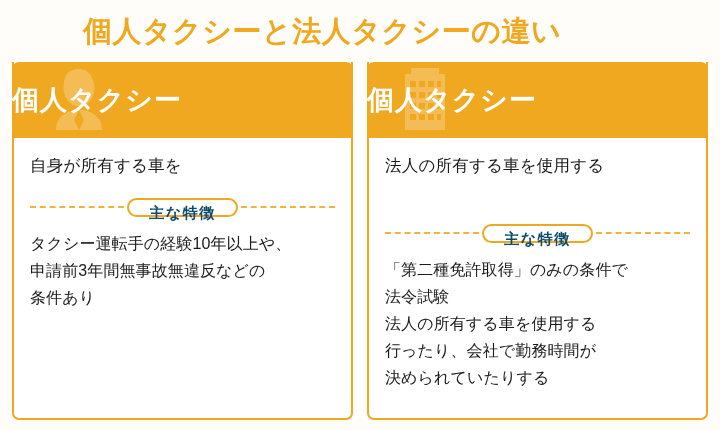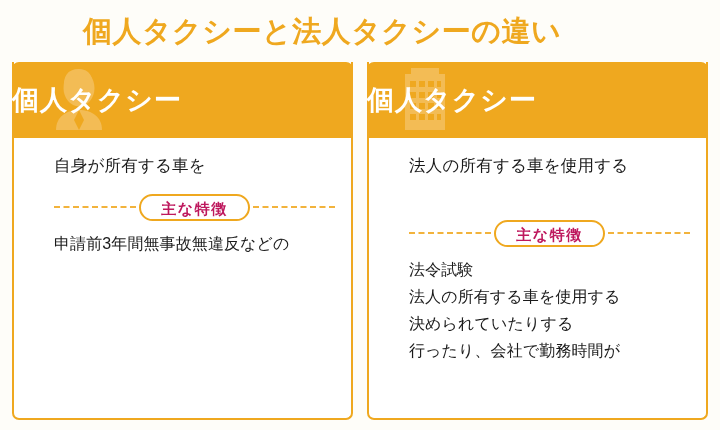--- a/index.html
+++ b/index.html
@@ -86,21 +86,20 @@
     pointer-events: none;
   }
   .header-watermark.person { left: 38px; }
   .header-watermark.building { left: 30px; }
 
   
   .card-body {
     flex: 1;
     padding: 14px 16px 0 16px;
     box-sizing: border-box;
-    margin-left: 24px;
   }
 
   .summary {
     font-size: 16.5px;
     color: #1a1a1a;
     line-height: 26px;
     letter-spacing: 0.2px;
   }
   .summary div { white-space: nowrap; }
 
@@ -113,26 +112,26 @@
   }
   .divider-line {
     flex: 1;
     height: 0;
     border-top: 2px dashed #f2b33c;
   }
   .divider-pill {
     flex: none;
     margin: 0 3px;
     padding: 0 20px;
-    height: 27px;
+    height: 19px;
     line-height: 25px;
     border: 2px solid #efa81f;
     border-radius: 14px;
     background: #ffffff;
-    color: #be185d;
+    color: #0c4a6e;
     font-size: 15px;
     font-weight: bold;
     letter-spacing: 1.5px;
     white-space: nowrap;
     box-sizing: border-box;
   }
 
   
   .features {
     font-size: 16px;
@@ -169,21 +168,23 @@
         <div>自身が所有する車を</div>
       </div>
 
       <div class="divider">
         <span class="divider-line"></span>
         <span class="divider-pill">主な特徴</span>
         <span class="divider-line"></span>
       </div>
 
       <div class="features">
+        <div>タクシー運転手の経験10年以上や、</div>
         <div>申請前3年間無事故無違反などの</div>
+        <div>条件あり</div>
       </div>
 
     </div>
   </div>
 
   <div class="card">
 
     <div class="card-header">
       <span class="header-watermark building">
         <svg width="56" height="62" viewBox="0 0 56 62" aria-hidden="true">
@@ -218,22 +219,23 @@
         <div>法人の所有する車を使用する</div>
       </div>
 
       <div class="divider" style="margin-top:40px;">
         <span class="divider-line"></span>
         <span class="divider-pill">主な特徴</span>
         <span class="divider-line"></span>
       </div>
 
       <div class="features">
+        <div>「第二種免許取得」のみの条件で</div>
         <div>法令試験</div>
         <div>法人の所有する車を使用する</div>
+        <div>行ったり、会社で勤務時間が</div>
         <div>決められていたりする</div>
-        <div>行ったり、会社で勤務時間が</div>
       </div>
 
     </div>
   </div>
 
 </div>
 
 </body></html>

